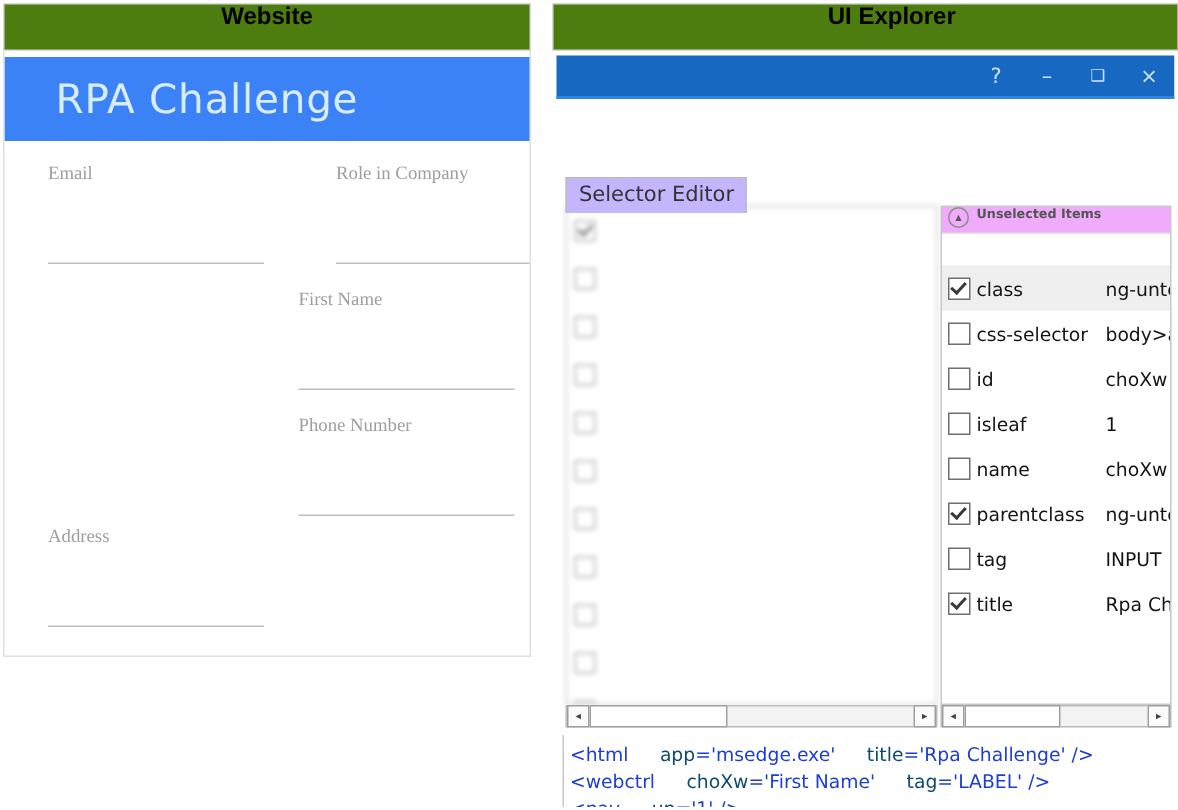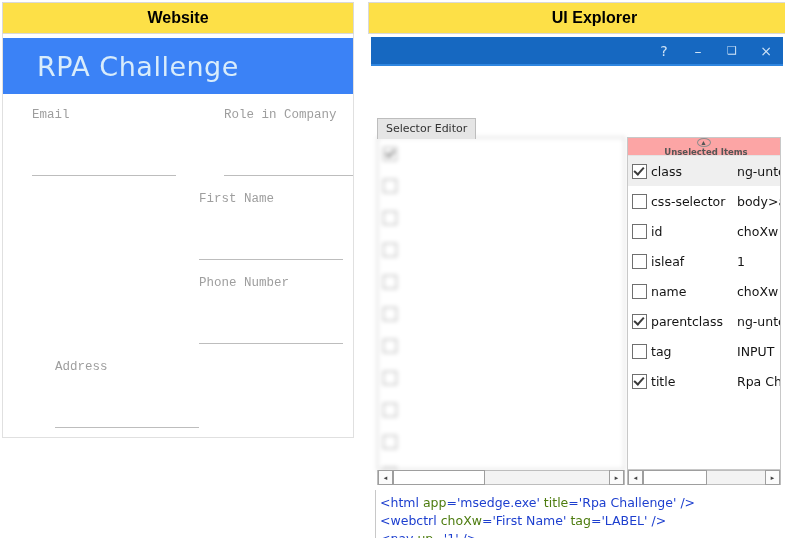--- a/index.html
+++ b/index.html
@@ -10,22 +10,22 @@
     overflow:hidden;
     position:relative;
   }
   .pane{position:absolute;}
 
   
   .caption{
     position:absolute;
     box-sizing:border-box;
     border:1px solid #d9d9d9;
-    background:#fde047;
-    display:flex;align-items:center;justify-content:center;
+    background:#4d7c0f;
+    display:flex;justify-content:center;
     font-weight:bold;
     font-size:16px;
     color:#000000;
   }
   #caption-website{left:2px;top:2px;width:352px;height:32px;}
   #caption-uiexplorer{left:368px;top:2px;width:453px;height:32px;}
 
   
   #website-card{
     left:2px;top:34px;width:352px;height:404px;
@@ -52,40 +52,40 @@
   #form-area{position:absolute;left:0;top:62px;width:352px;height:340px;}
   .field{
     position:absolute;
     width:144px;
     height:68px;
   }
   .field .flabel{
     position:absolute;left:0;top:0;
     font-size:12.5px;
     color:#9e9e9e;
-    font-family:Liberation Mono, monospace;
+    font-family:Liberation Serif, serif;
     white-space:nowrap;
   }
   .field .fline{
     position:absolute;left:0;bottom:0;width:100%;
     border-bottom:1px solid #bdbdbd;
   }
   .field .finput{
     position:absolute;left:0;top:20px;width:100%;height:26px;
     border:none;outline:none;background:transparent;
     font-size:13px;color:#333;
     font-family:"DejaVu Sans", sans-serif;
   }
   #f-email{left:29px;top:12px;}
   #f-role{left:196px;top:12px;margin-left:25px;}
   #f-company{left:29px;top:96px;}
   #f-first{left:196px;top:96px;}
   #f-last{left:29px;top:180px;}
   #f-phone{left:196px;top:180px;}
-  #f-address{left:29px;top:264px;margin-left:23px;}
+  #f-address{left:29px;top:254px;}
 
   
   #uix-window{
     left:368px;top:34px;width:415px;height:504px;
     box-sizing:border-box;
     background:#ffffff;
     overflow:hidden;
   }
   #uix-titlebar{
     position:absolute;left:3px;top:3px;width:412px;height:27px;
@@ -106,22 +106,22 @@
     position:absolute;left:3px;top:32px;width:412px;height:470px;
     background:#ffffff;
   }
 
   
   #tab-selector-editor{
     position:absolute;left:6px;top:52px;
     padding:3px 8px 4px 8px;
     border:1px solid #bdbdbd;
     border-bottom:none;
-    background:#e5e5e5;
-    font-size:11px;color:#333;
+    background:#c4b5fd;
+    font-size:14px;color:#333;
     z-index:3;
     font-family:"DejaVu Sans", sans-serif;
   }
 
   
   #node-list{
     position:absolute;left:6px;top:71px;width:248px;height:333px;
     box-sizing:border-box;
     border:1px solid #c8c8c8;
     background:#ffffff;
@@ -154,43 +154,42 @@
 
   
   #prop-grid{
     position:absolute;left:256px;top:71px;width:154px;height:333px;
     box-sizing:border-box;
     border:1px solid #c8c8c8;
     background:#ffffff;
     overflow:hidden;
   }
   #prop-header{
-    height:17px;display:flex;align-items:center;
+    height:17px;display:flex;align-items:flex-start;
     padding-left:4px;
     border-bottom:1px solid #e3e3e3;
-    background:#fca5a5;
-    flex-direction:column;
+    background:#f0abfc;
   }
   #prop-header .chev{
     width:12px;height:12px;border-radius:50%;
     border:1px solid #8d8d8d;
     display:flex;align-items:center;justify-content:center;
     font-size:7px;color:#555;margin-right:5px;
     line-height:1;
   }
   #prop-header .ptitle{
     font-size:8.5px;color:#555;font-weight:bold;
     font-family:"DejaVu Sans", sans-serif;
   }
   .prop-row{
     height:30px;display:flex;align-items:center;
     padding-left:4px;
     white-space:nowrap;
   }
-  .prop-row.hl{background:#efefef;}
+  .prop-row.hl{background:#efefef;margin-top:21px;}
   .pcb{
     width:13px;height:13px;min-width:13px;
     border:1px solid #6f6f6f;background:#fff;
     margin-right:4px;position:relative;
   }
   .pcb.on:after{
     content:"";position:absolute;left:3px;top:0px;
     width:4px;height:8px;
     border:solid #3a3a3a;border-width:0 2px 2px 0;
     transform:rotate(42deg);
@@ -237,21 +236,21 @@
     padding:4px 0 0 4px;
     overflow:hidden;
   }
   .xline{
     white-space:nowrap;
     font-size:12.5px;
     line-height:18px;
     color:#1d3fcf;
     font-family:"DejaVu Sans", sans-serif;
   }
-  .xattr{color:#4d7c0f;}
+  .xattr{color:#0c4a6e;margin-left:17px;}
 </style>
 </head>
 <body>
 
 <div class="caption" id="caption-website">
   <span>Website</span>
 </div>
 <div class="caption" id="caption-uiexplorer">
   <span>UI Explorer</span>
 </div>

